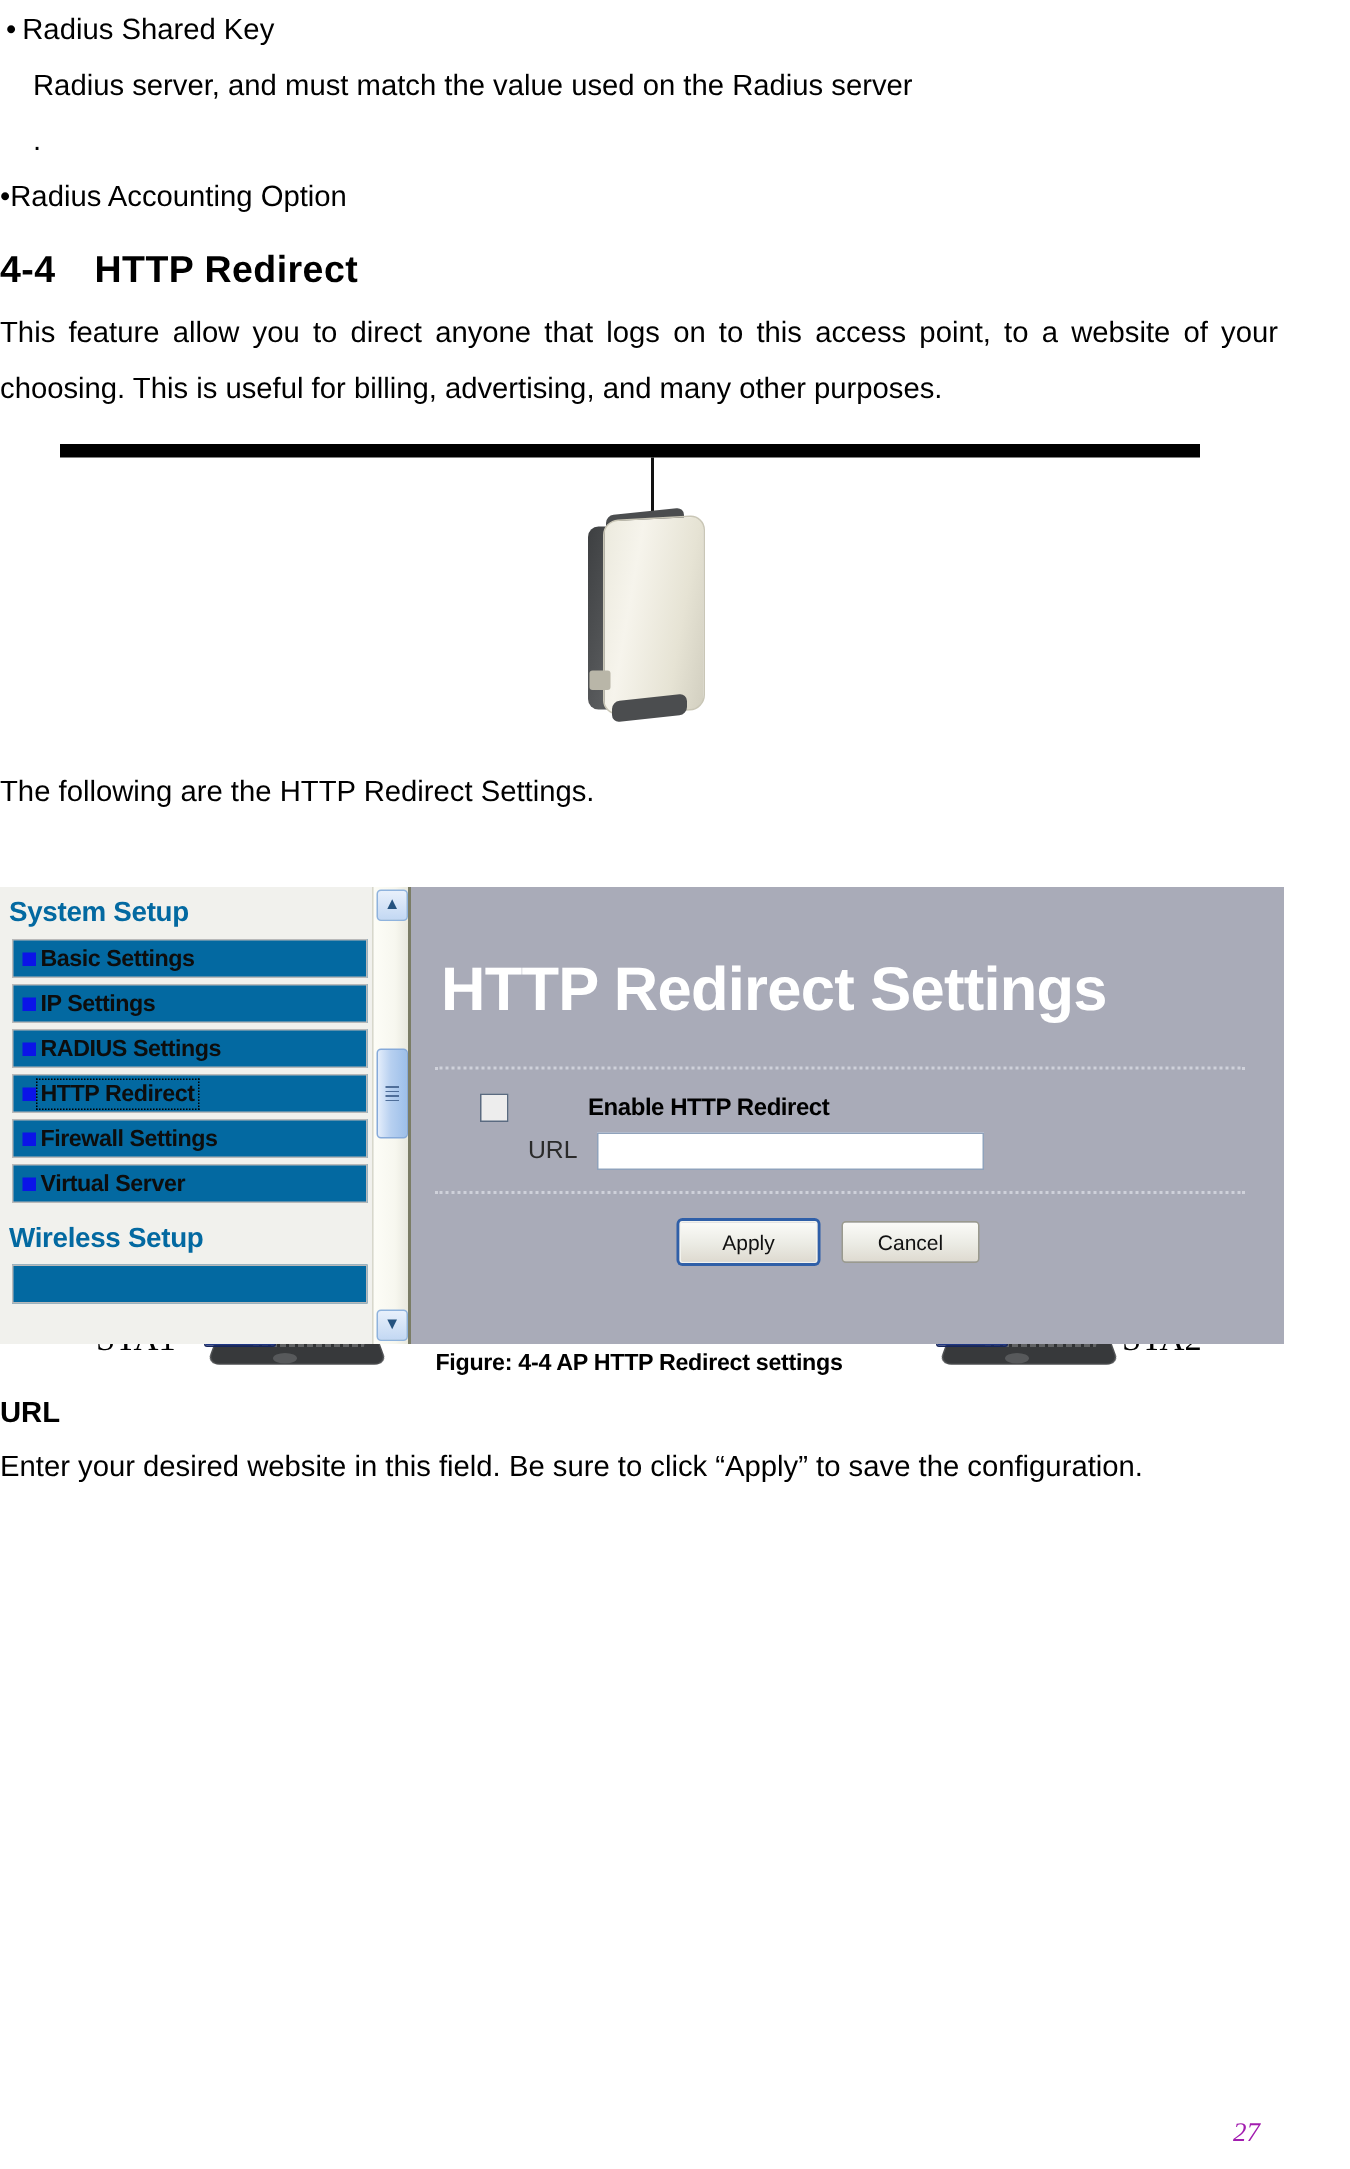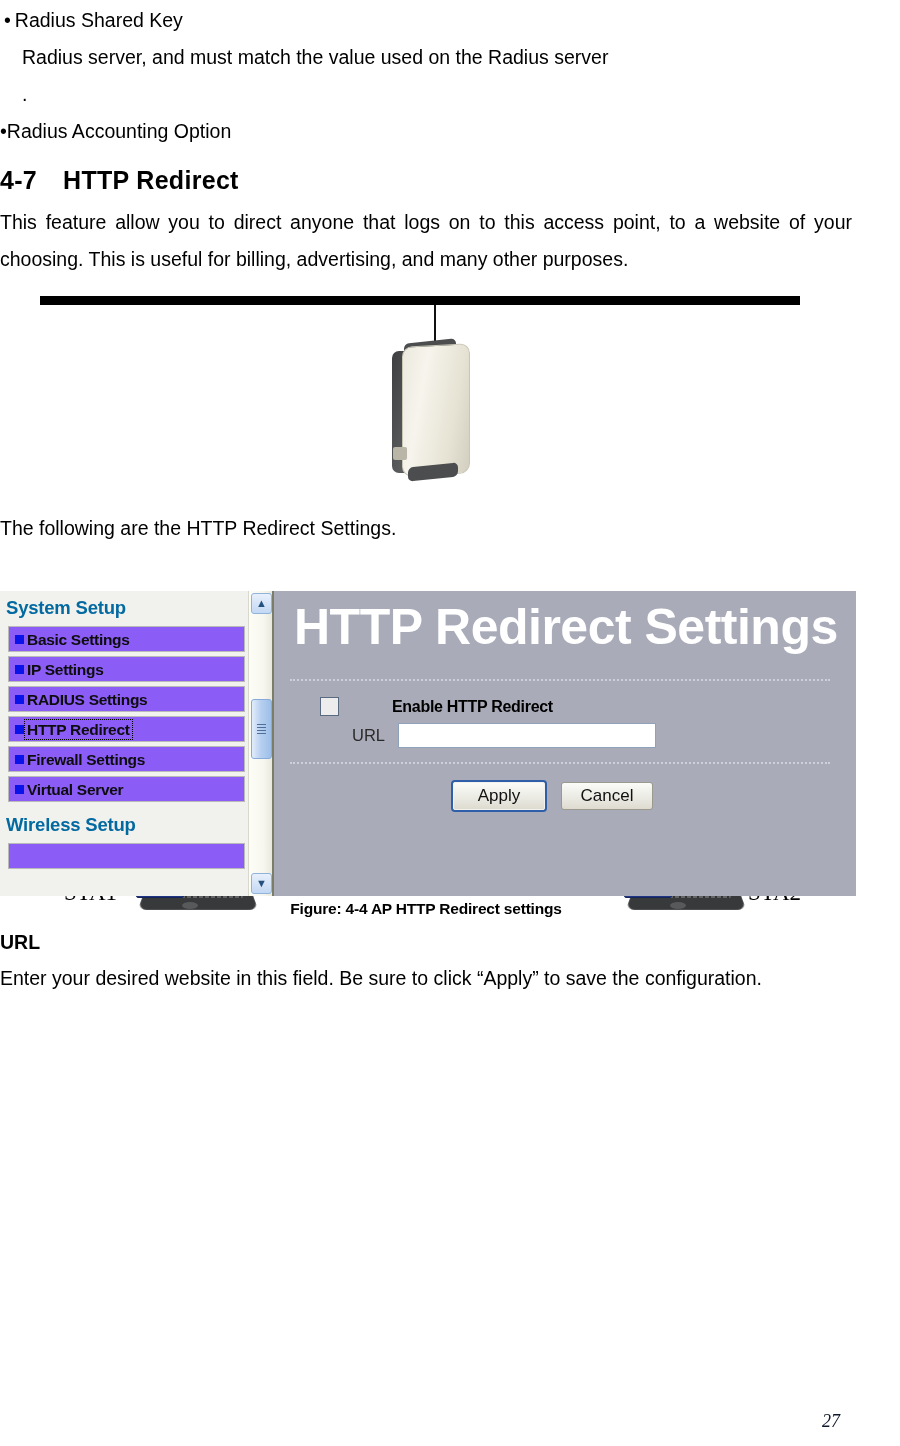--- a/index.html
+++ b/index.html
@@ -260,21 +260,21 @@
     font-size: 18.5px;
     font-weight: bold;
     color: #0369a1;
     padding: 6px 0 7px 6px;
     letter-spacing: -0.2px;
     font-family: "Liberation Sans", sans-serif;
   }
   .nav-item {
     height: 26px;
     margin: 0 3px 4px 8px;
-    background: #8b5cf6;
+    background: #0369a1;
     border: 1px solid #b9b9b9;
     display: flex;
     align-items: center;
     padding-left: 6px;
     box-sizing: border-box;
   }
   .nav-bullet {
     width: 9px;
     height: 9px;
     background: #0b14e8;
@@ -336,27 +336,28 @@
   }
 
   .shot-right {
     flex: 1;
     background: #a9abb8;
     border-left: 2px solid #7b7d66;
     position: relative;
     padding: 0;
   }
   .panel-title {
-    font-size: 50px;
+    font-size: 41px;
     font-weight: bold;
     color: #ffffff;
     letter-spacing: -0.5px;
     padding: 10px 0 0 20px;
     font-family: "Liberation Sans", sans-serif;
     line-height: 52px;
+    margin-top: 32px;
   }
   .dotrule {
     border-top: 2px dotted #cfd1da;
     margin: 26px 26px 0 16px;
     height: 0;
   }
   .form-row {
     display: flex;
     align-items: center;
   }
@@ -403,21 +404,21 @@
     gap: 16px;
     padding-top: 18px;
     padding-right: 24px;
   }
   .btn {
     min-width: 92px;
     height: 28px;
     background: linear-gradient(180deg,#fbfbf8 0%,#ebebe4 55%,#dedad0 100%);
     border: 1px solid #9a9a8e;
     border-radius: 3px;
-    font-size: 17px;
+    font-size: 14px;
     color: #111;
     display: flex;
     align-items: center;
     justify-content: center;
     font-family: "Liberation Sans", sans-serif;
     box-sizing: border-box;
     text-align: center;
   }
   .btn.primary {
     box-shadow: 0 0 0 2px #2f5fa8;
@@ -441,21 +442,21 @@
     padding: 0;
     line-height: 36px;
   }
   .pagenum {
     position: absolute;
     right: 12px;
     bottom: 14px;
     font-family: "Liberation Serif", serif;
     font-style: italic;
     font-size: 18px;
-    color: #0f172a;
+    color: #a21caf;
   }
   .spacer-sm { height: 10px; }
 </style>
 </head>
 <body>
 
 <div class="page">
 
   <div class="doc-text" style="padding-top:2px;">
     <p class="bullet-head">
@@ -467,21 +468,21 @@
 
   <div class="doc-text">
     <p class="flush-para">
       <span>•</span><span>Radius Accounting Option</span>
     </p>
   </div>
 
   <div class="spacer-sm"></div>
 
   <h2 class="sec-head">
-    <span class="num">4-7</span><span>HTTP Redirect</span>
+    <span class="num">4-4</span><span>HTTP Redirect</span>
   </h2>
 
   <p class="doc-text just-para" style="padding-top:4px;">This feature allow you to direct anyone that logs on to this access point, to a website of your choosing.    This is useful for billing, advertising, and many other purposes.</p>
 
   <div class="diagram">
     <div class="ceiling"></div>
     <div class="droprod"></div>
 
     <div class="laptop" style="left:136px; top:552px;">
       <div class="lid">

